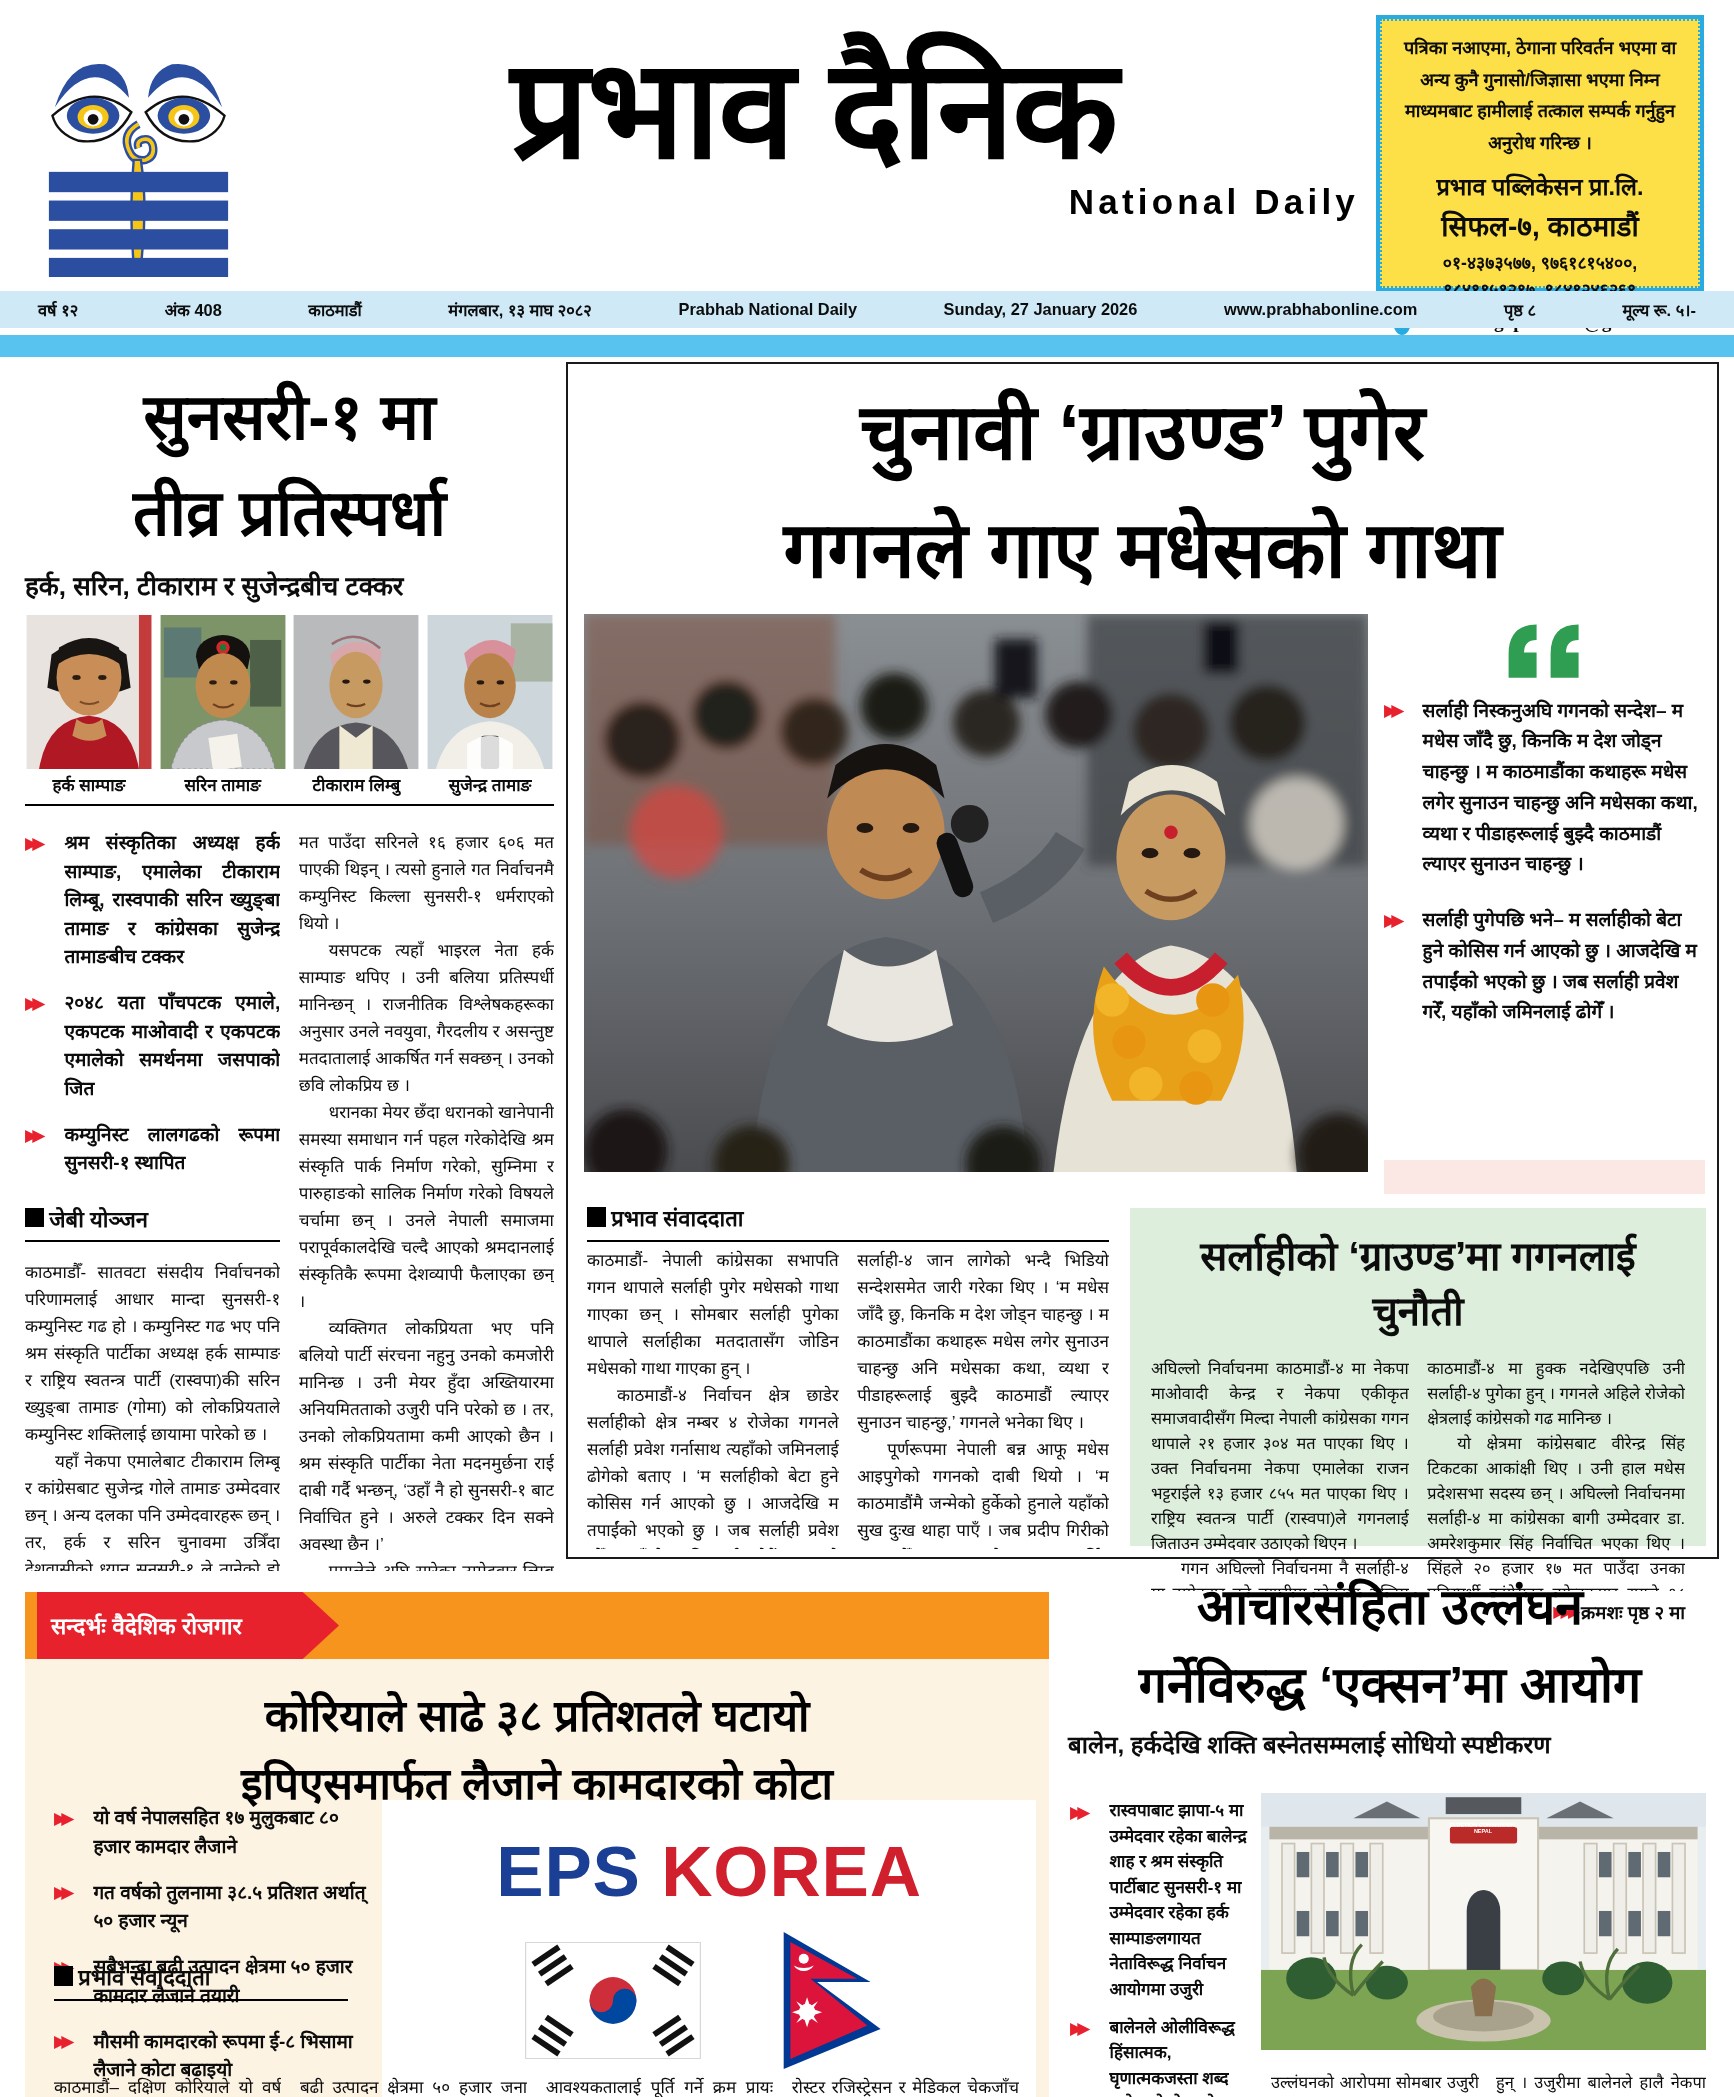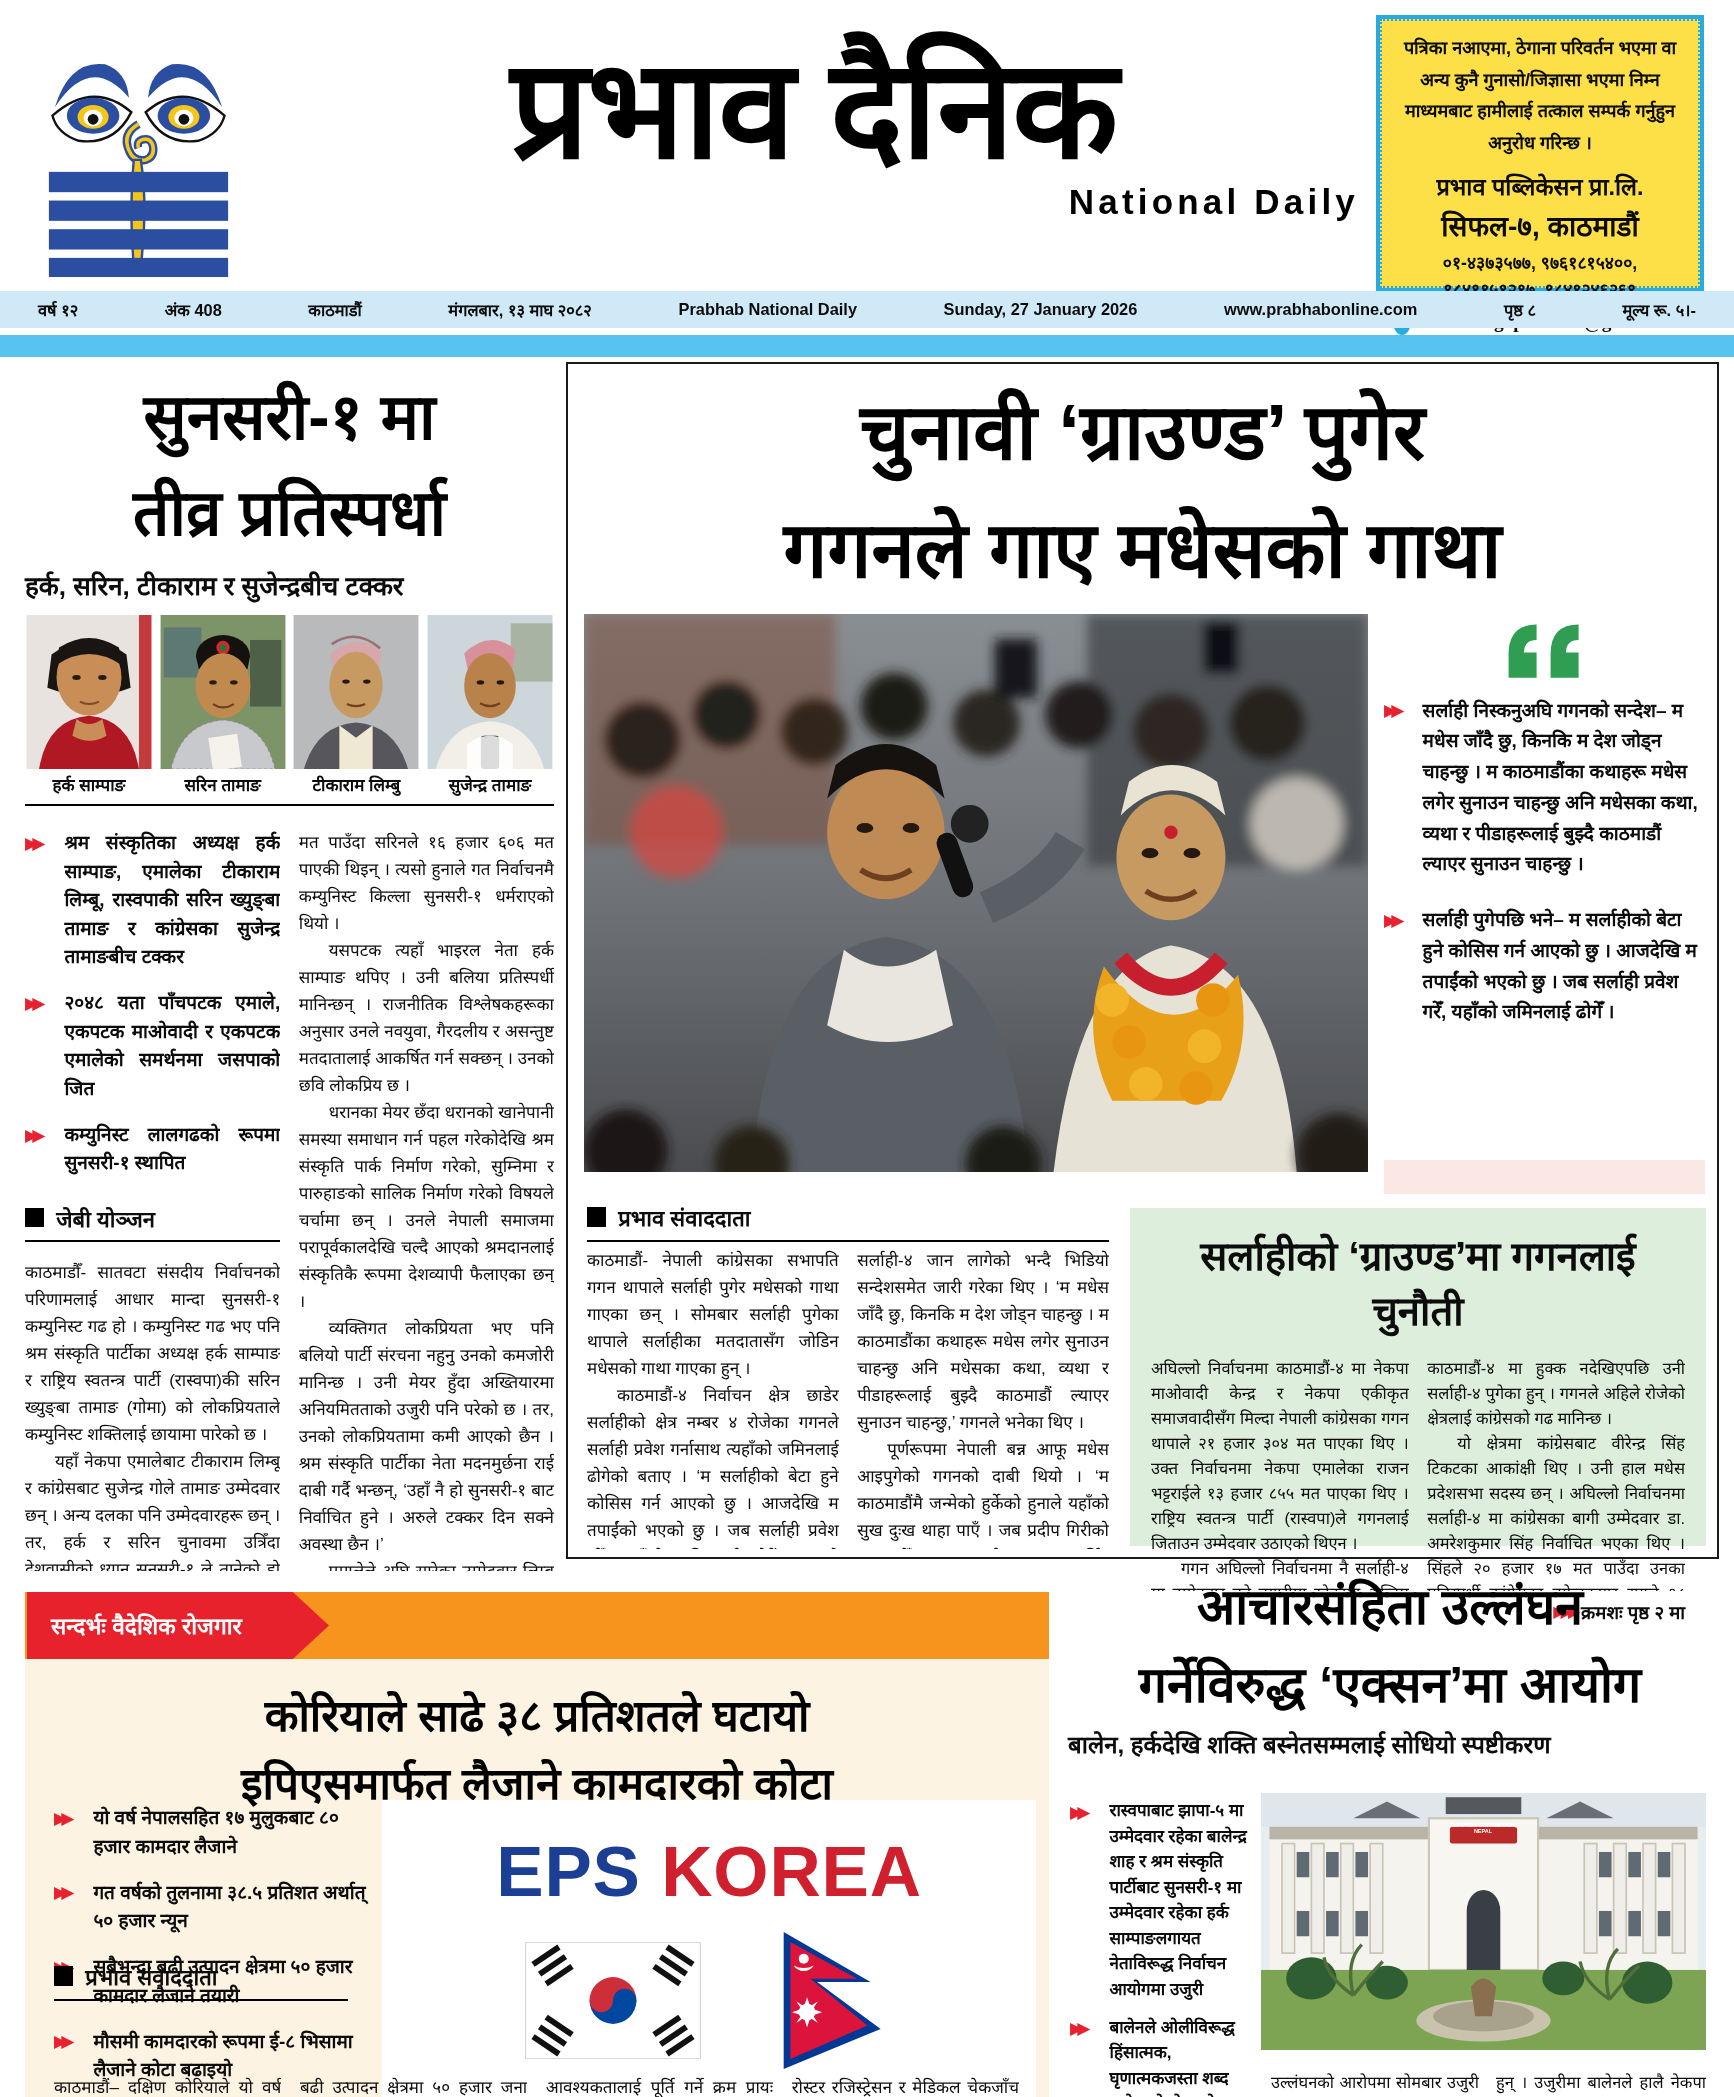--- a/index.html
+++ b/index.html
@@ -20,21 +20,21 @@
   .contactbox .email-row{display:flex;align-items:center;justify-content:center;gap:6.7px;margin-top:5px}
   .contactbox .email{font-size:19.3px;font-weight:800;font-family:"Liberation Serif","DejaVu Serif",serif}
   .mail-ic{width:27px;height:27px;border-radius:50%;background:#29abe2;color:#fff;display:flex;align-items:center;justify-content:center;font-size:17px}
 
   .datebar{background:#cfe9f7;height:37px;display:flex;align-items:center;justify-content:space-between;padding:0 38px;font-size:16.4px;font-weight:700}
   .bluebar{background:#57c3ee;height:22px}
 
   
   .hl{font-weight:900;text-align:center;color:#000}
   .subhead{font-weight:800;}
-  .byline{display:flex;align-items:center;gap:12px;font-size:22px;font-weight:900;border-bottom:2.5px solid #000;padding-bottom:7.6px}
+  .byline{display:flex;align-items:center;gap:5px;font-size:22px;font-weight:900;border-bottom:2.5px solid #000;padding-bottom:7.6px}
   .byline .sq{width:19.3px;height:19.3px;background:#000;display:inline-block}
   .bullets{display:flex;flex-direction:column;gap:17.6px}
   .bullet{display:flex;gap:8.4px;font-size:19px;line-height:1.5;font-weight:600}
   .chev{color:#e8212e;font-weight:900;letter-spacing:-5.9px;flex:0 0 31px;font-size:17px;padding-top:1.7px}
   .cols{display:flex;gap:18.5px;overflow:hidden}
   .col{flex:1;overflow:hidden;text-align:justify}
   .p{font-size:17px;line-height:27px;text-indent:30px;text-align:justify}
   .p.first{text-indent:0}
   .contd{display:flex;justify-content:flex-end;align-items:center;gap:5.9px;font-size:18.5px;font-weight:900;margin-top:8.4px}
   .contd .arr{color:#e8212e;letter-spacing:-5px;font-size:16px}
@@ -54,22 +54,22 @@
   .quote-b .lead{font-weight:900}
   .quote-b{font-size:19px;line-height:1.62;font-weight:600;display:flex;gap:7.6px}
   .pinkstrip{background:#fbe7e3}
   .greenbox{background:#ddeedd;padding:19.3px 21px}
   .greenbox .title{font-size:40px;font-weight:900;text-align:center;margin-bottom:18.5px}
   .greenbox .p{font-size:16.4px;line-height:25px}
 
   
   .eps-wrap{background:#fcf3e3}
   .eps-banner{position:absolute;top:0;left:0;right:0;height:67px;background:#f7941e}
-  .eps-banner .red{position:absolute;left:2px;top:0;height:67px;width:302px;background:#e8222d;color:#fff;
-      display:flex;align-items:center;padding-left:24px;font-size:22.7px;font-weight:900;
+  .eps-banner .red{position:absolute;left:12px;top:0;height:67px;width:302px;background:#e8222d;color:#fff;
+      display:flex;align-items:center;padding-left:14px;font-size:22.7px;font-weight:900;
       clip-path:polygon(0 0,88% 0,100% 50%,88% 100%,0 100%)}
   .eps-hl{font-size:44px;line-height:1.55}
   .eps-logo{background:#fff;display:flex;flex-direction:column;align-items:center;justify-content:center;gap:12.6px}
   .eps-logo .word{font-size:71px;font-weight:900;letter-spacing:0.8px}
   .eps-logo .word .b{color:#1b3f94}
   .eps-logo .word .r{color:#d0202e}
   .flagrow{display:flex;align-items:center;gap:76px}
 
   
   .com-hl{font-size:50px;line-height:1.55}

